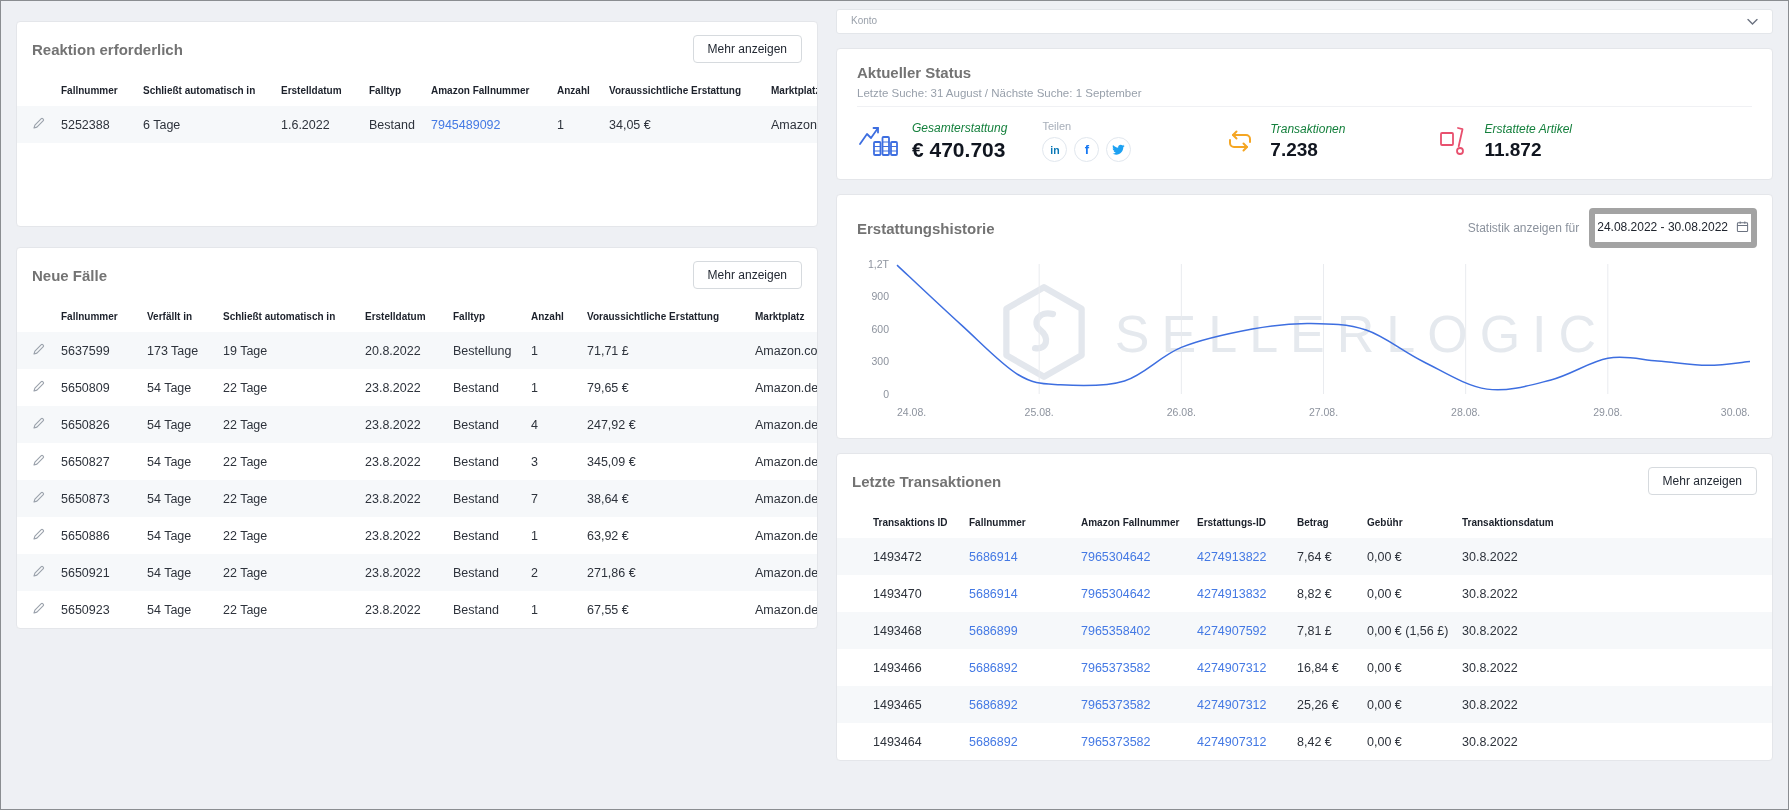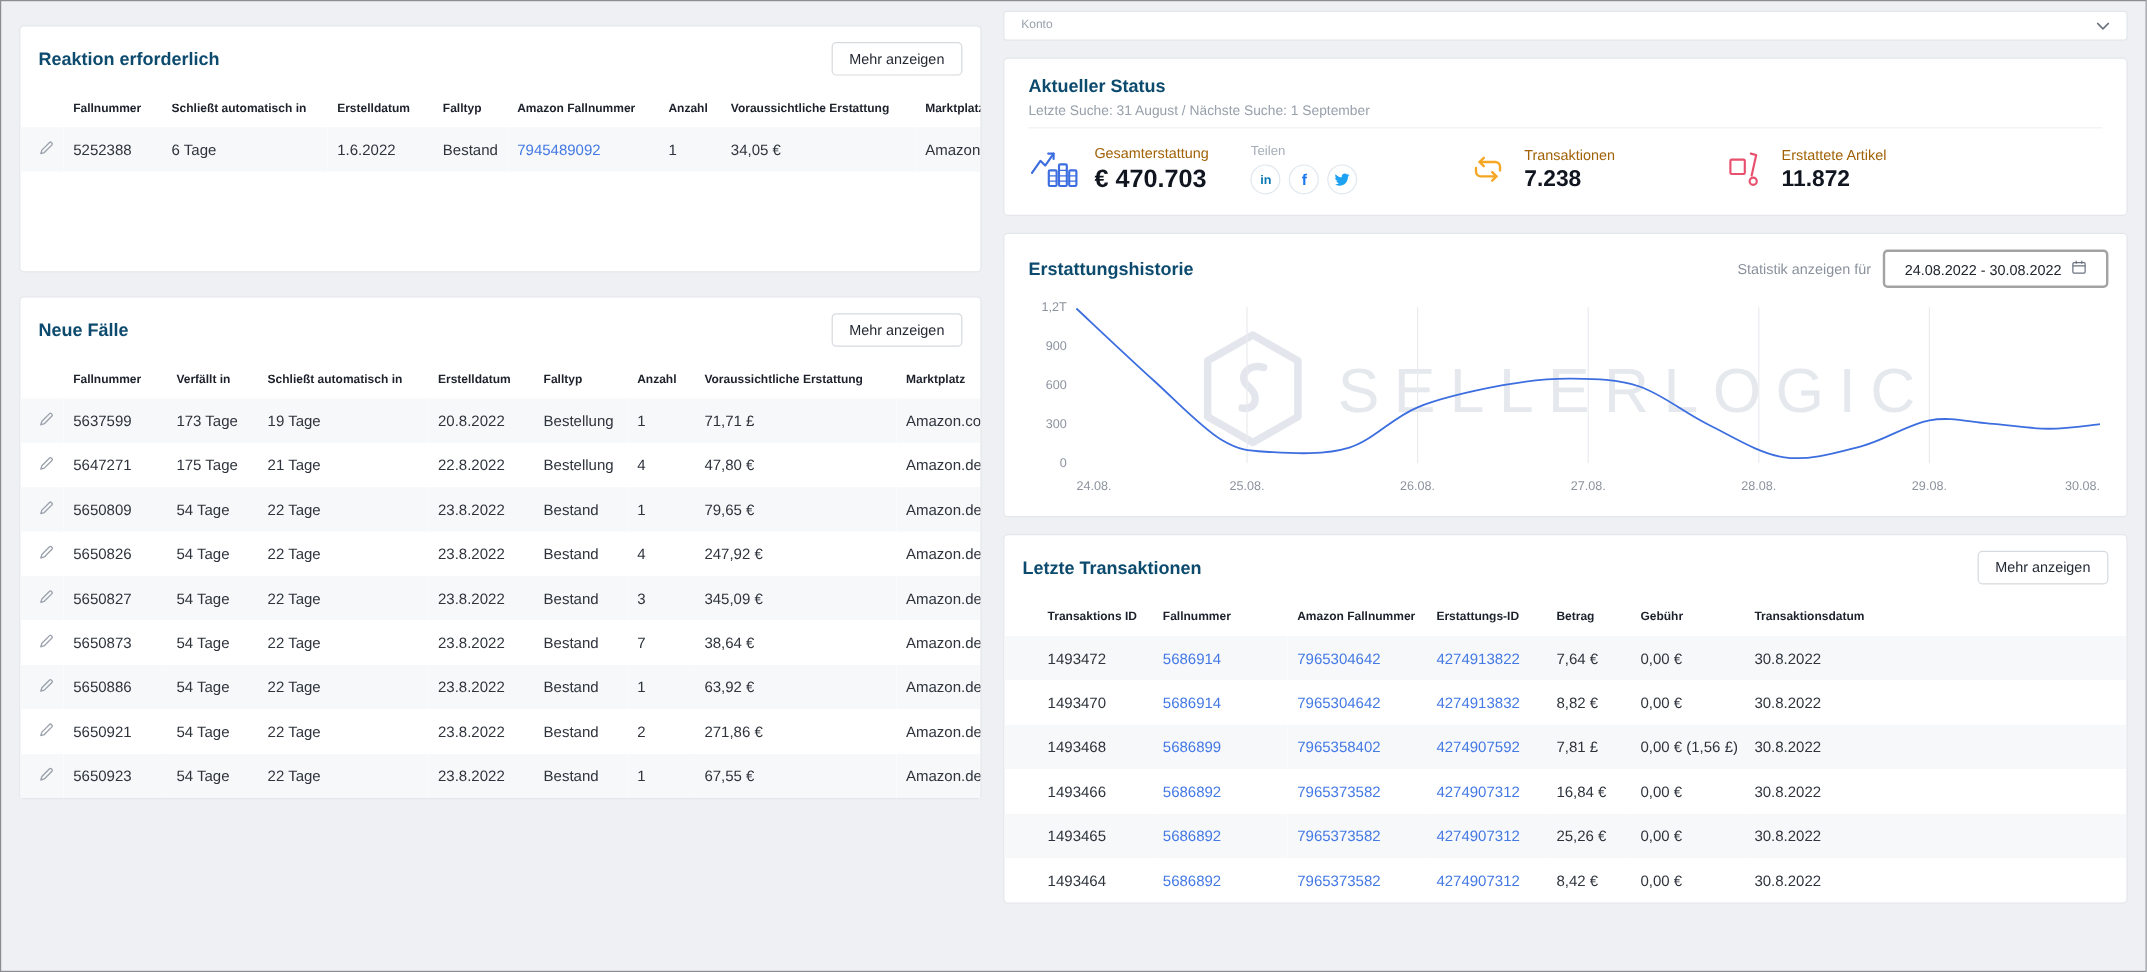--- a/index.html
+++ b/index.html
@@ -6,21 +6,21 @@
   html,body { margin:0; padding:0; background:#e9ebef; font-family:"Liberation Sans", sans-serif; }
   .viewport {
     width:1789px; height:810px; background:#eef0f4; border:1px solid #8a8d91;
     overflow:hidden; display:flex; gap:18px; padding:8px 15px;
   }
   .left-col { flex:0 0 802px; padding-top:12px; display:flex; flex-direction:column; gap:20px; }
   .right-col { flex:1; display:flex; flex-direction:column; gap:14px; min-width:0; }
 
   .panel { background:#fff; border:1px solid #e4e6ea; border-radius:4px; }
   .panel-header { display:flex; align-items:center; justify-content:space-between; padding:13px 15px; }
-  .panel-title { font-size:15px; font-weight:bold; color:#0c4a6e; }
+  .panel-title { font-size:15px; font-weight:bold; color:#737373; }
   .btn-more { background:#fff; border:1px solid #d6dade; border-radius:4px; font-size:12px;
               padding:6px 14px; color:#232933; cursor:pointer; font-family:inherit; }
 
   table { width:100%; border-collapse:collapse; table-layout:fixed; }
   th { text-align:left; font-size:10px; font-weight:bold; color:#1c212b; padding:9px 8px 10px; white-space:nowrap; overflow:hidden; }
   td { font-size:12.5px; color:#2e333c; padding:0 8px; height:37px; white-space:nowrap; overflow:hidden; }
   tbody tr:nth-child(odd) { background:#f6f8fa; }
   td a { color:#4479e4; text-decoration:none; }
   .col-edit { padding-left:16px !important; }
   .edit-icon { display:inline-flex; cursor:pointer; }
@@ -33,37 +33,37 @@
   .account-label { font-size:10px; color:#9aa1ab; line-height:11px; }
   .account-value { font-size:12.5px; color:#20252e; margin-top:2px; line-height:14px; }
   .account-chevron { position:absolute; right:14px; top:50%; transform:translateY(-50%); display:flex; }
 
   
   .status-head { padding:15px 20px 0; }
   .status-sub { font-size:11.5px; color:#98a0ab; margin-top:6px; padding-bottom:7px; border-bottom:1px solid #f0f1f4; }
   .metrics { display:flex; align-items:center; justify-content:space-between; padding:13px 200px 17px 20px; }
   .metric { display:flex; align-items:center; gap:13px; }
   .m-icon { display:flex; flex:0 0 auto; }
-  .metric-label { font-size:12px; color:#a16207; margin-bottom:3px; white-space:nowrap; }
+  .metric-label { font-size:12px; color:#15803d; margin-bottom:3px; white-space:nowrap;font-style:italic; }
   .metric-value { font-size:19px; font-weight:bold; color:#10151f; white-space:nowrap; }
   .metric-value.big { font-size:21px; }
   .share { margin-left:22px; }
   .share-label { font-size:11px; color:#a7aeb9; margin-bottom:5px; }
   .share-icons { display:flex; gap:7px; }
   .sicon { width:25px; height:25px; border-radius:50%; background:#fff; border:1px solid #e1e7ee;
            display:flex; align-items:center; justify-content:center; cursor:pointer; font-weight:bold; }
   .sicon.li { color:#0a77b5; font-size:10.5px; }
   .sicon.fb { color:#1778f2; font-size:13px; }
 
   
   .history-header { display:flex; justify-content:space-between; align-items:center; padding:13px 15px 4px 20px; }
   .history-right { display:flex; align-items:center; gap:10px; }
   .stats-for { font-size:12px; color:#8b929d; }
-  .date-range { border:2px solid #a3a3a3; border-radius:4px; padding:6px 16px; font-size:12px; color:#20252e;
-                display:flex; align-items:flex-end; gap:8px; cursor:pointer; background:#fff; }
+  .date-range { border:6px solid #a3a3a3; border-radius:4px; padding:6px 2px; font-size:12px; color:#20252e;
+                display:flex; align-items:flex-start; gap:8px; cursor:pointer; background:#fff; }
   .chart-wrap { position:relative; padding:2px 12px 8px 8px; }
   .watermark { position:absolute; left:0; right:0; top:12px; bottom:34px; display:flex; align-items:center;
                justify-content:center; gap:28px; pointer-events:none; }
   .wm-text { font-size:52px; color:#e5e9ee; letter-spacing:12px; font-weight:400; white-space:nowrap; }
   .chart-svg { display:block; width:100%; height:176px; position:relative; }
 
   
   .tbl-trans th:first-child, .tbl-trans td:first-child { padding-left:36px; }
 </style>
 </head>
@@ -161,35 +161,20 @@
                   </svg>
                 </span></td>
               <td>5637599</td>
               <td>173 Tage</td>
               <td>19 Tage</td>
               <td>20.8.2022</td>
               <td>Bestellung</td>
               <td>1</td>
               <td>71,71 £</td>
               <td>Amazon.co.uk</td>
-            </tr>
-            <tr>
-              <td class="col-edit"><span class="edit-icon">
-                  <svg width="12" height="12" viewBox="0 0 12 12">
-                    <path d="M1 11 l0.9-2.9 L8.3 1.7 a1 1 0 0 1 1.4 0 l0.6 0.6 a1 1 0 0 1 0 1.4 L3.9 10.1 Z" fill="none" stroke="#9aa1ab" stroke-width="1.1" stroke-linejoin="round"></path>
-                  </svg>
-                </span></td>
-              <td>5647271</td>
-              <td>175 Tage</td>
-              <td>21 Tage</td>
-              <td>22.8.2022</td>
-              <td>Bestellung</td>
-              <td>4</td>
-              <td>47,80 €</td>
-              <td>Amazon.de</td>
             </tr>
             <tr>
               <td class="col-edit"><span class="edit-icon">
                   <svg width="12" height="12" viewBox="0 0 12 12">
                     <path d="M1 11 l0.9-2.9 L8.3 1.7 a1 1 0 0 1 1.4 0 l0.6 0.6 a1 1 0 0 1 0 1.4 L3.9 10.1 Z" fill="none" stroke="#9aa1ab" stroke-width="1.1" stroke-linejoin="round"></path>
                   </svg>
                 </span></td>
               <td>5650809</td>
               <td>54 Tage</td>
               <td>22 Tage</td>

